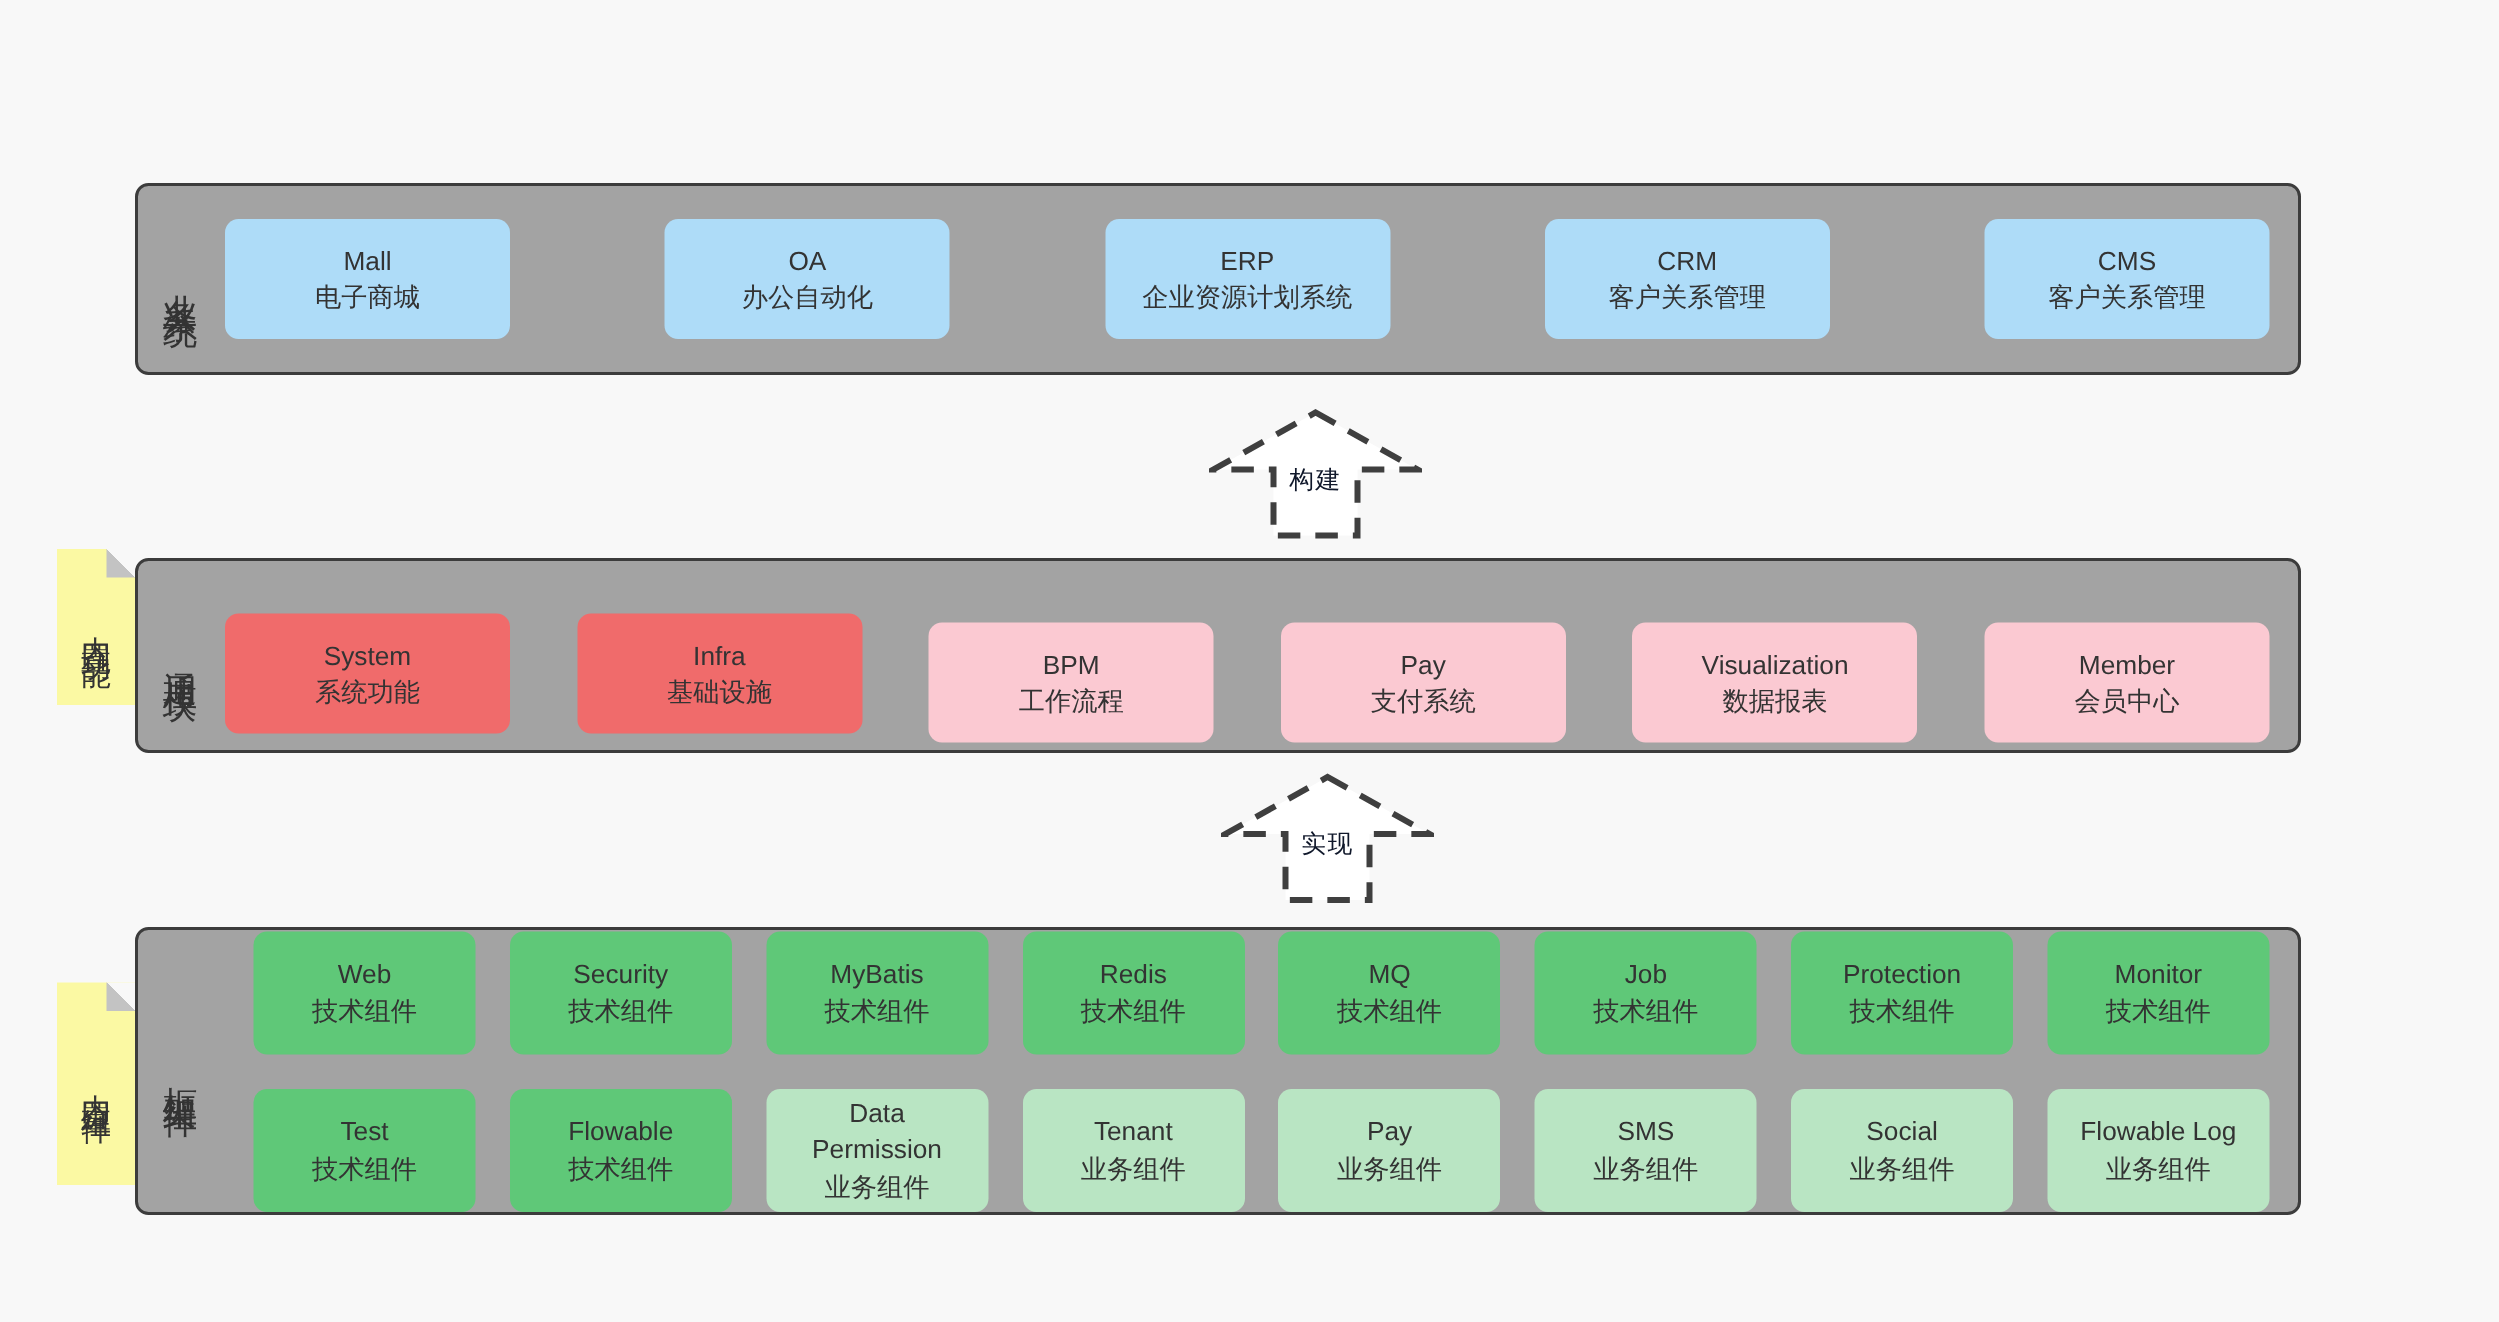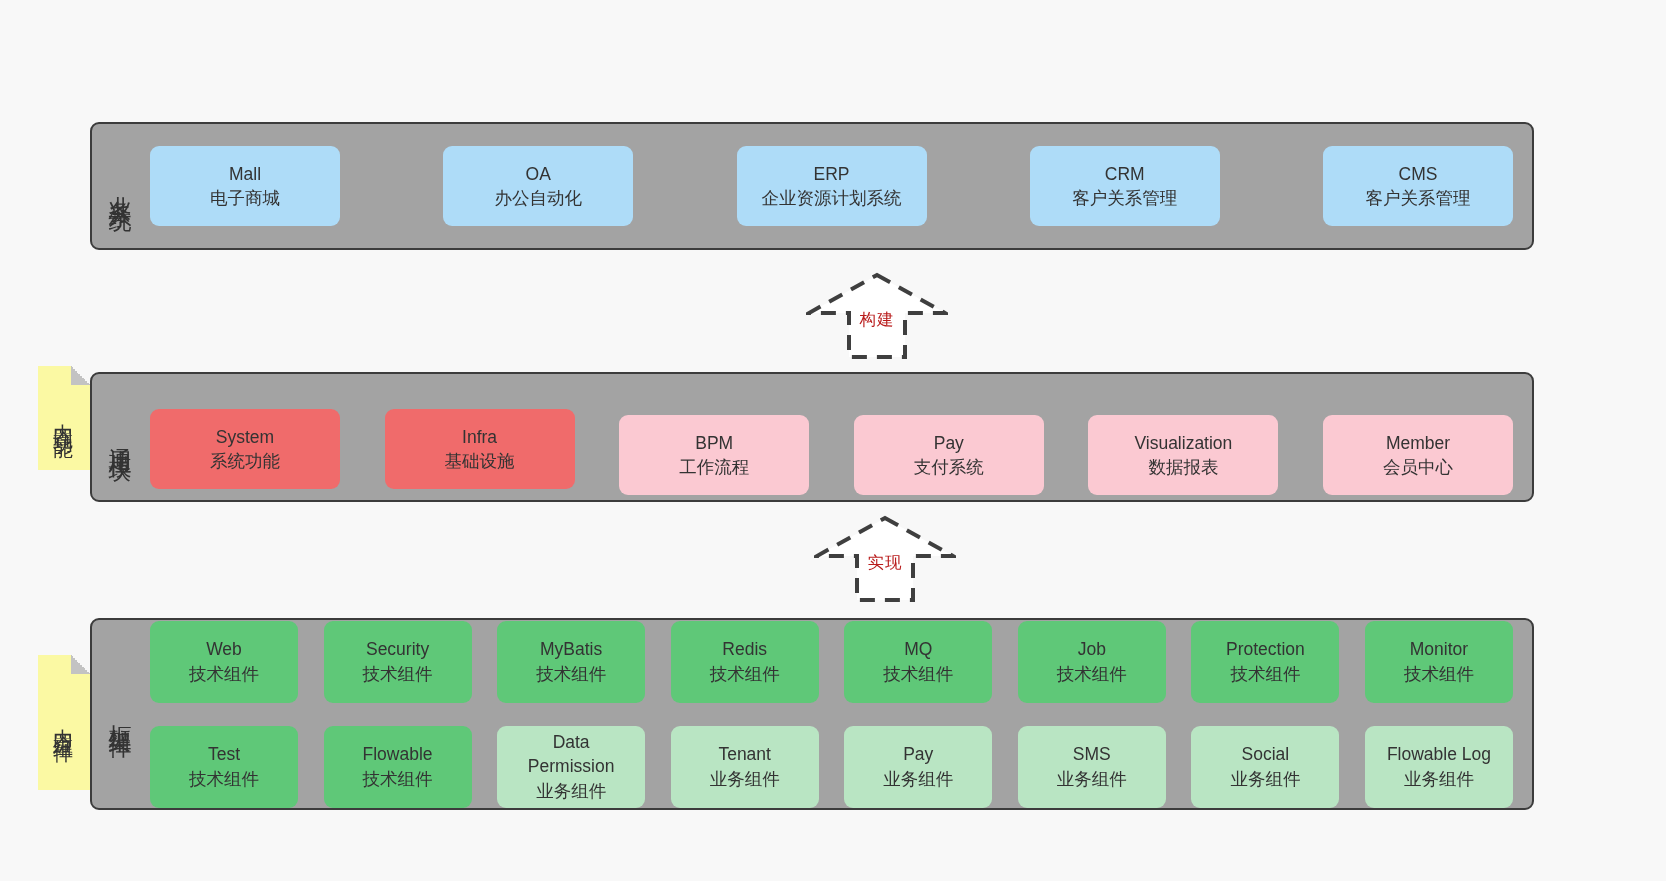--- a/index.html
+++ b/index.html
@@ -48,26 +48,26 @@
   }
   .sticky .fold {
     position:absolute; top:0; right:0; width:19px; height:19px;
     background:linear-gradient(225deg, #f8f8f8 0 50%, #c3c3c3 50% 100%);
   }
   .arrow { position:absolute; width:142px; height:88px; z-index:1; }
   .arrow svg { display:block; width:142px; height:88px; }
   .arrow-label {
     position:absolute; left:50%; top:55%; transform:translate(-50%,-50%);
     background:#ffffff; padding:0 3px; font-size:16.5px; letter-spacing:1px;
-    color:#b91c1c; white-space:nowrap;
+    color:#0f172a; white-space:nowrap;
   }
   
   #panel-business  { top:122px; height:128px; }
   #panel-modules   { top:372px; height:130px; }
-  #panel-framework { top:618px; height:192px; }
+  #panel-framework { top:618px; height:192px;gap:19px; }
   #sticky-features   { top:366px; height:104px; }
   #sticky-components { top:655px; height:135px; }
   #arrow-build     { left:806px; top:272px; }
   #arrow-implement { left:814px; top:515px; }
 </style>
 </head>
 <body>
 
 <div class="stage">
 

